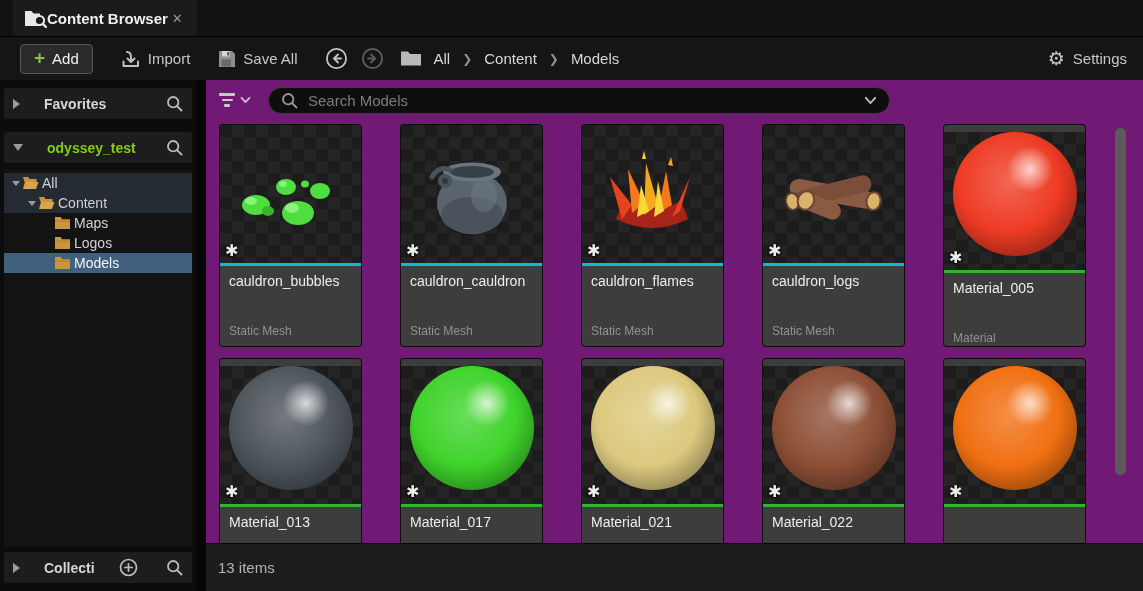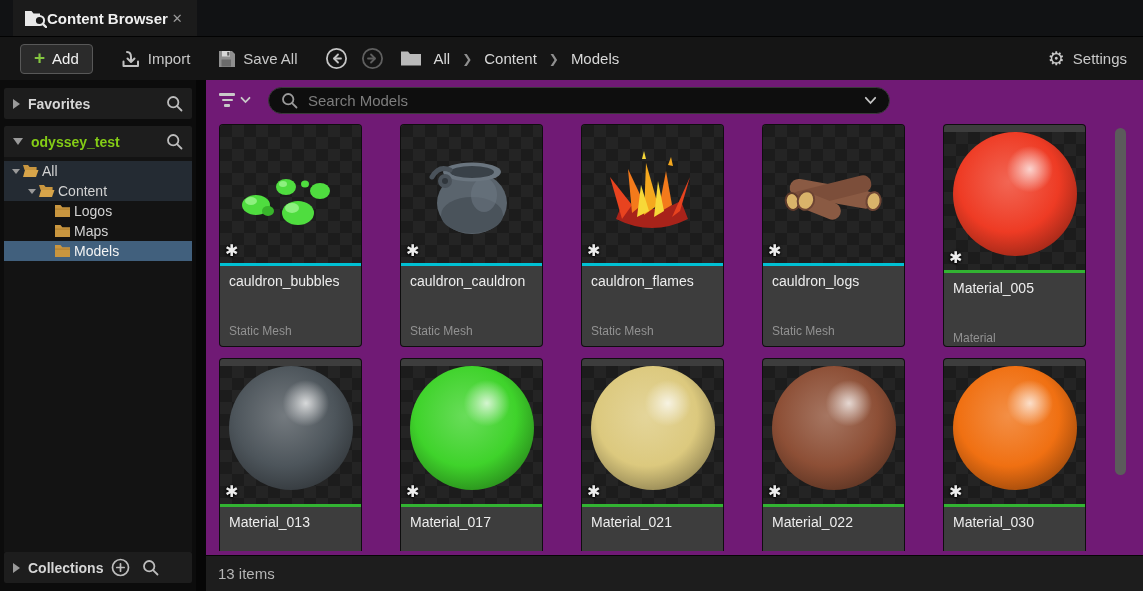--- a/index.html
+++ b/index.html
@@ -21,22 +21,22 @@
   .nav .fwd{opacity:.42;}
   .crumb-folder{margin-left:16px;}
   .breadcrumb{display:flex;align-items:center;gap:12px;margin-left:12px;color:#d8d8d8;}
   .crumb-sep{color:#8f8f8f;font-size:12px;}
   .settings{margin-left:auto;margin-right:16px;display:flex;align-items:center;gap:8px;
             color:#c9c9c9;cursor:pointer;}
   .gear{font-size:19px;line-height:1;}
   
   .body{display:flex;height:511px;}
   .sidebar{width:196px;background:#0c0c0c;display:flex;flex-direction:column;box-sizing:border-box;}
-  .side-head{height:31px;min-height:31px;background:#1d1d1d;margin:0 4px;border-radius:2px;
-             display:flex;align-items:center;padding:0 9px;gap:8px;color:#cfcfcf;
+  .side-head{height:31px;min-height:31px;background:#1d1d1d;margin:6px 4px;border-radius:2px;
+             display:flex;align-items:center;padding:0 9px;gap:24px;color:#cfcfcf;
              font-size:14px;font-weight:bold;cursor:pointer;}
   .side-head .sh-label{flex:1;overflow:hidden;white-space:nowrap;color:#d6d6d6;}
   .tri-right{width:0;height:0;border-top:5px solid transparent;border-bottom:5px solid transparent;
              border-left:7px solid #9a9a9a;}
   .tri-down{width:0;height:0;border-left:5px solid transparent;border-right:5px solid transparent;
             border-top:7px solid #9a9a9a;}
   .tri-down.small{border-left-width:4px;border-right-width:4px;border-top-width:5px;}
   .tree-panel{flex:1;background:#131313;margin:0 4px;padding-top:4px;overflow:hidden;}
   .trow{height:20px;display:flex;align-items:center;font-size:14px;color:#d2d2d2;
         white-space:nowrap;cursor:pointer;}
@@ -72,21 +72,21 @@
     background-size:24px 24px;background-position:0 0,12px 12px;}
   .sphere{width:124px;height:124px;border-radius:50%;margin:7px auto 0;}
   .dirty{position:absolute;left:5px;bottom:3px;font-size:16px;color:#ececec;
          text-shadow:0 0 3px #000,0 1px 2px #000;}
   .strip{height:3px;}
   .meta{height:80px;box-sizing:border-box;display:flex;flex-direction:column;
         justify-content:space-between;padding:7px 9px 8px;}
   .a-name{font-size:14px;color:#ededed;white-space:nowrap;overflow:hidden;}
   .a-type{font-size:12px;color:#929292;}
   
-  .statusbar{position:absolute;left:0;right:0;bottom:0;height:36px;background:#1d1d1d;
+  .statusbar{position:absolute;left:0;right:0;bottom:0;height:48px;background:#1d1d1d;
              border-top:1px solid #060606;box-sizing:border-box;display:flex;align-items:center;
              padding-left:12px;color:#b5b5b5;font-size:15px;}
   .vthumb{position:absolute;top:48px;right:17px;width:11px;height:347px;border-radius:6px;
           background:#5b5b5b;cursor:grab;}
   svg{display:block;}
 </style>
 </head>
 <body>
 
 <div class="root">
@@ -214,31 +214,31 @@
             <span>Content</span>
           </div>
           <div class="trow" style="padding-left: 38px;">
             <span class="arrow-slot"></span>
             <span class="f-icon">
               <svg width="17" height="14" viewBox="0 0 17 14">
        <path d="M1 1 h5.5 l1.8 2.2 h7.7 v9.8 h-15 z" fill="#c9963f"></path>
        <path d="M1 4.6 h15 v1 h-15 z" fill="#b07f30"></path>
      </svg>
             </span>
-            <span>Logos</span>
+            <span>Maps</span>
           </div>
           <div class="trow" style="padding-left: 38px;">
             <span class="arrow-slot"></span>
             <span class="f-icon">
               <svg width="17" height="14" viewBox="0 0 17 14">
        <path d="M1 1 h5.5 l1.8 2.2 h7.7 v9.8 h-15 z" fill="#c9963f"></path>
        <path d="M1 4.6 h15 v1 h-15 z" fill="#b07f30"></path>
      </svg>
             </span>
-            <span>Maps</span>
+            <span>Logos</span>
           </div>
           <div class="trow selected" style="padding-left: 38px;">
             <span class="arrow-slot"></span>
             <span class="f-icon">
               <svg width="17" height="14" viewBox="0 0 17 14">
        <path d="M1 1 h5.5 l1.8 2.2 h7.7 v9.8 h-15 z" fill="#c9963f"></path>
        <path d="M1 4.6 h15 v1 h-15 z" fill="#b07f30"></path>
      </svg>
             </span>
             <span>Models</span>
@@ -428,23 +428,20 @@
             <div class="meta">
               <div class="a-name">Material_022</div>
             </div>
           </div>
           <div class="tile" style="left: 738px; top: 239px;">
             <div class="thumb">
               <div class="sphere" style="background: radial-gradient(circle at 62% 30%, rgba(255, 255, 255, 0.75) 0%, rgba(255, 255, 255, 0) 20%), radial-gradient(circle at 45% 40%, rgb(243, 143, 70) 0%, rgb(240, 112, 18) 50%, rgb(108, 50, 8) 98%);"></div>
               <span class="dirty">✱</span>
             </div>
             <div class="strip" style="background: rgb(50, 179, 50);"></div>
-            <div class="meta">
-              <div class="a-name">Material_030</div>
-            </div>
           </div>
         </div>
       <div class="statusbar">
         <span>13 items</span>
       </div>
       <div class="vthumb"></div>
     </main>
   </div>
 </div>
 

